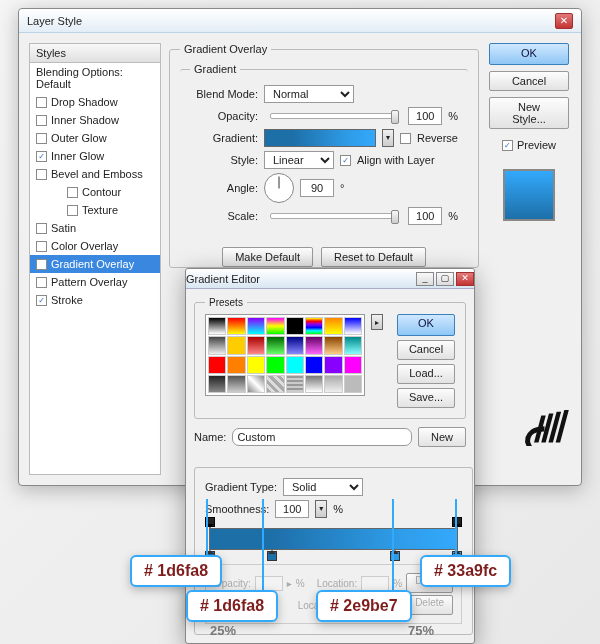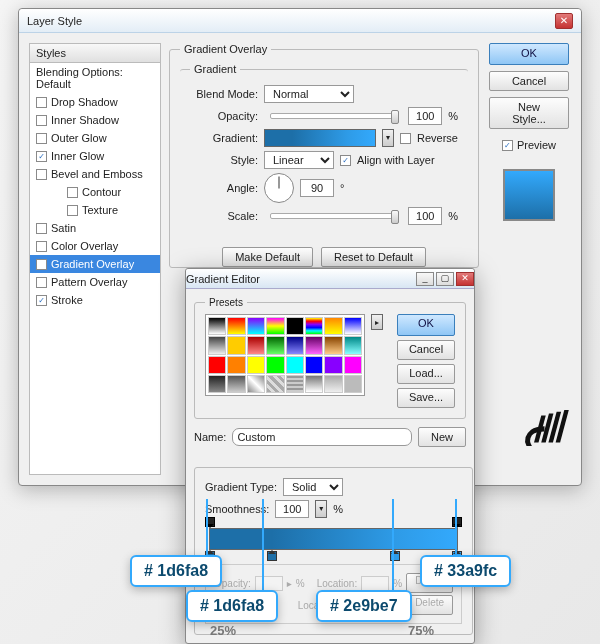--- a/index.html
+++ b/index.html
@@ -42,21 +42,21 @@
 fieldset.small legend{font-size:10px}
 .presets-grid{width:160px;height:82px;border:1px solid #999;background:#fff;display:grid;grid-template-columns:repeat(8,1fr);grid-auto-rows:1fr;padding:2px;gap:1px;overflow:hidden}
 .sw{border:1px solid #ccc}
 .ge-side{display:flex;flex-direction:column;gap:4px;margin-left:auto}
 .ge-side .btn{width:58px;padding:2px 0}
 .grad-bar{height:22px;border:1px solid #666;background:linear-gradient(90deg,#1d6fa8 0%,#1d6fa8 25%,#2e9be7 75%,#33a9fc 100%);position:relative;margin:10px 4px 14px}
 .stop{position:absolute;width:10px;height:10px;bottom:-12px;transform:translateX(-50%);background:#1d6fa8;border:1px solid #333}
 .stop::before{content:"";position:absolute;left:50%;top:-6px;transform:translateX(-50%);border:4px solid transparent;border-bottom-color:#333}
 .ostop{position:absolute;width:10px;height:10px;top:-12px;transform:translateX(-50%);background:#222;border:1px solid #000}
 .ostop::before{content:"";position:absolute;left:50%;bottom:-6px;transform:translateX(-50%);border:4px solid transparent;border-top-color:#000}
-.callout{position:absolute;background:#fff;border:2px solid #33a9fc;border-radius:6px;padding:6px 12px;font:700 16px/1 Arial;color:#0c4a6e;box-shadow:0 3px 10px rgba(0,0,0,.25)}
+.callout{position:absolute;background:#fff;border:2px solid #33a9fc;border-radius:6px;padding:6px 12px;font:700 16px/1 Arial;color:#7f1d1d;box-shadow:0 3px 10px rgba(0,0,0,.25)}
 .callpct{position:absolute;font:700 13px Arial;color:#777}
 .line{position:absolute;background:#33a9fc;width:2px}
 .logo{position:absolute;right:28px;top:410px;width:55px;height:45px}
 .logo svg{width:100%;height:100%}
 .dimfs{border:1px solid #ccc;padding:6px 8px;margin-top:4px}
 .dimrow{display:flex;align-items:center;gap:4px;margin:2px 0;font-size:10px;color:#aaa}
 .dimrow *{color:#aaa;font-size:10px}
 .diminp{width:28px;height:15px;border:1px solid #ccc;background:#f3f3f3}
 .rowflex{display:flex;align-items:flex-start;gap:6px}
 </style>
@@ -250,21 +250,21 @@
 
     <div class="row" style="margin-top:8px">
       <span>Name:</span>
       <input type="text" style="flex: 1 1 0%; border-radius: 7px;" value="Custom">
       <div class="btn" style="width:48px">New</div>
     </div>
 
     <fieldset class="small" style="margin-top:20px">
       <div class="row">
         <span>Gradient Type:</span>
-        <select style="width:60px"><option>Solid</option></select>
+        <select style="width:80px"><option>Solid</option></select>
       </div>
       <div class="row">
         <span>Smoothness:</span>
         <input class="num" type="text" value="100" style="">
         <div class="dd">▾</div>
         <span>%</span>
       </div>
       <div class="grad-bar">
         <div class="ostop" style="left:0%"></div>
         <div class="ostop" style="left:100%"></div>

